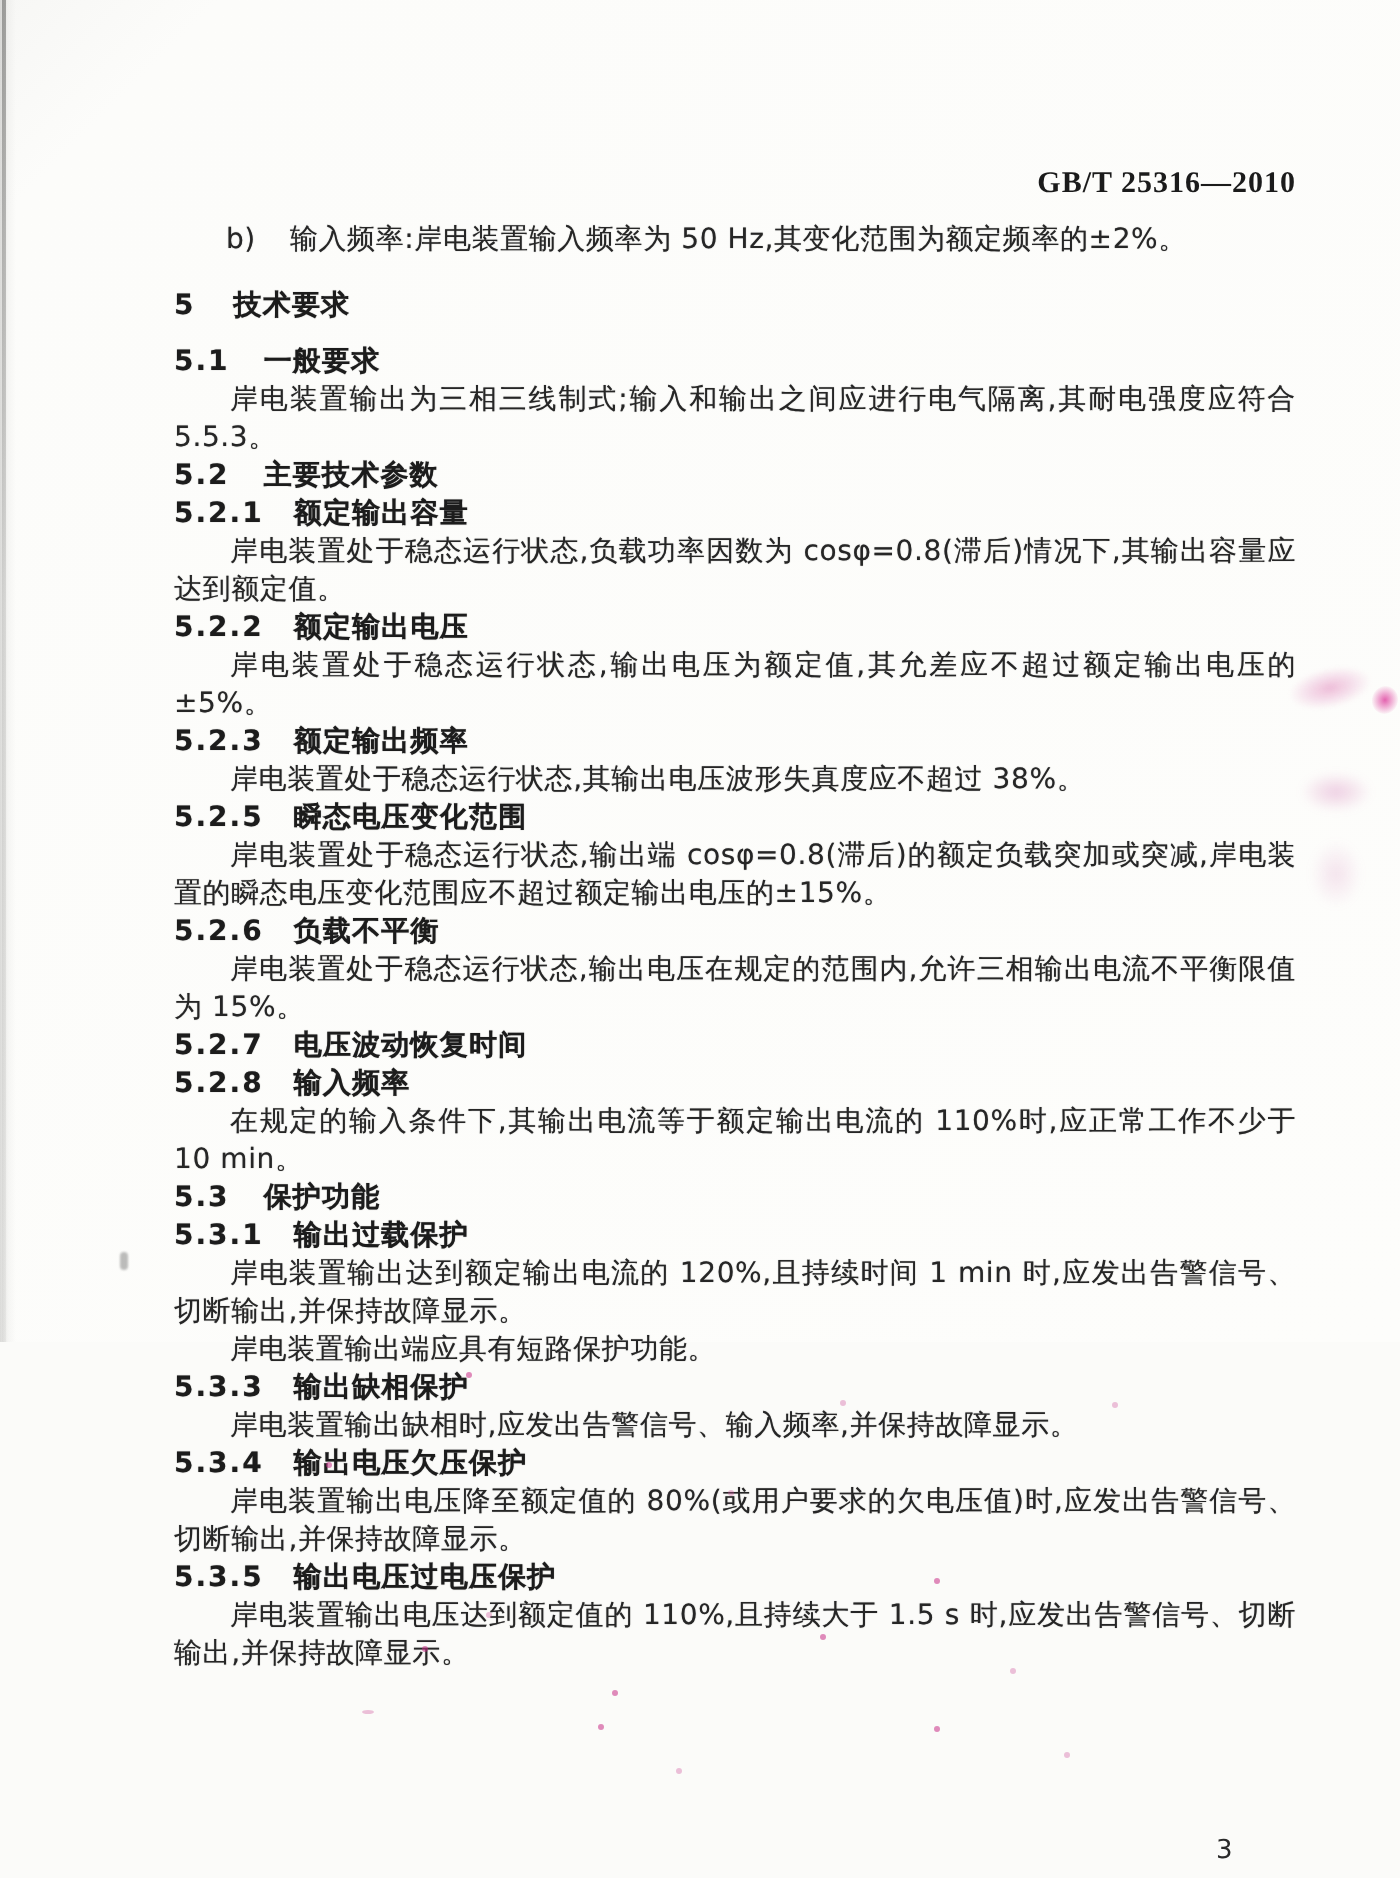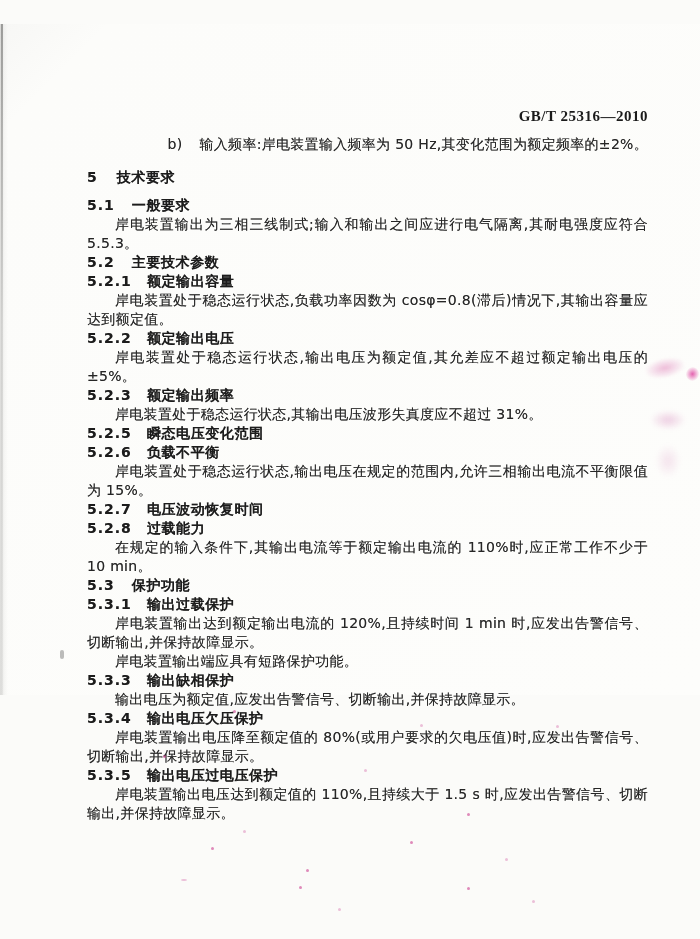--- a/index.html
+++ b/index.html
@@ -10,21 +10,20 @@
     overflow: hidden;
     background: #fbfbf9;
     font-family: "DejaVu Sans", sans-serif;
   }
   .page {
     position: relative;
     width: 700px;
     height: 671px;
     background: linear-gradient(135deg, #f7f7f5 0%, #fcfcfa 8%, #fdfdfb 100%);
     color: #232323;
-    margin-top: 24px;
   }
   .edge-left {
     position: absolute;
     left: 0; top: 0;
     width: 8px; height: 100%;
     background: linear-gradient(to right, rgba(130,130,128,0.28), rgba(190,190,188,0.12) 50%, rgba(0,0,0,0));
     pointer-events: none;
   }
   .edge-line {
     position: absolute;
@@ -50,21 +49,20 @@
     width: 561px;
     font-size: 14px;
     line-height: 19px;
     letter-spacing: 0.3px;
     color: #262626;
     text-shadow: 0 0 0.5px rgba(40,40,40,0.55);
   }
   .clause-item {
     padding-left: 26px;
     margin-bottom: 1px;
-    text-align: right;
   }
   .clause-label {
     display: inline-block;
     margin-right: 17px;
   }
   .heading {
     font-weight: bold;
     color: #1c1c1c;
     letter-spacing: 0.6px;
   }
@@ -126,33 +124,34 @@
       <div class="clause-item"><span class="clause-label">b)</span><span class="clause-text">输入频率:岸电装置输入频率为 50 Hz,其变化范围为额定频率的±2%。</span></div>
       <div class="heading h1"><span class="num">5</span><span class="title">技术要求</span></div>
       <div class="heading h2"><span class="num">5.1</span><span class="title">一般要求</span></div>
       <p class="para">岸电装置输出为三相三线制式;输入和输出之间应进行电气隔离,其耐电强度应符合 5.5.3。</p>
       <div class="heading h2"><span class="num">5.2</span><span class="title">主要技术参数</span></div>
       <div class="heading h3"><span class="num">5.2.1</span><span class="title">额定输出容量</span></div>
       <p class="para">岸电装置处于稳态运行状态,负载功率因数为 cosφ=0.8(滞后)情况下,其输出容量应达到额定值。</p>
       <div class="heading h3"><span class="num">5.2.2</span><span class="title">额定输出电压</span></div>
       <p class="para">岸电装置处于稳态运行状态,输出电压为额定值,其允差应不超过额定输出电压的±5%。</p>
       <div class="heading h3"><span class="num">5.2.3</span><span class="title">额定输出频率</span></div>
-      <p class="para">岸电装置处于稳态运行状态,其输出电压波形失真度应不超过 31%。</p>
+      <p class="para">岸电装置处于稳态运行状态,其输出电压波形失真度应不超过 38%。</p>
       <div class="heading h3"><span class="num">5.2.5</span><span class="title">瞬态电压变化范围</span></div>
+      <p class="para">岸电装置处于稳态运行状态,输出端 cosφ=0.8(滞后)的额定负载突加或突减,岸电装置的瞬态电压变化范围应不超过额定输出电压的±15%。</p>
       <div class="heading h3"><span class="num">5.2.6</span><span class="title">负载不平衡</span></div>
       <p class="para">岸电装置处于稳态运行状态,输出电压在规定的范围内,允许三相输出电流不平衡限值为 15%。</p>
       <div class="heading h3"><span class="num">5.2.7</span><span class="title">电压波动恢复时间</span></div>
-      <div class="heading h3"><span class="num">5.2.8</span><span class="title">过载能力</span></div>
+      <div class="heading h3"><span class="num">5.2.8</span><span class="title">输入频率</span></div>
       <p class="para">在规定的输入条件下,其输出电流等于额定输出电流的 110%时,应正常工作不少于 10 min。</p>
       <div class="heading h2"><span class="num">5.3</span><span class="title">保护功能</span></div>
       <div class="heading h3"><span class="num">5.3.1</span><span class="title">输出过载保护</span></div>
       <p class="para">岸电装置输出达到额定输出电流的 120%,且持续时间 1 min 时,应发出告警信号、切断输出,并保持故障显示。</p>
       <p class="para">岸电装置输出端应具有短路保护功能。</p>
       <div class="heading h3"><span class="num">5.3.3</span><span class="title">输出缺相保护</span></div>
-      <p class="para">输出电压为额定值,应发出告警信号、切断输出,并保持故障显示。</p>
+      <p class="para">岸电装置输出缺相时,应发出告警信号、输入频率,并保持故障显示。</p>
       <div class="heading h3"><span class="num">5.3.4</span><span class="title">输出电压欠压保护</span></div>
       <p class="para">岸电装置输出电压降至额定值的 80%(或用户要求的欠电压值)时,应发出告警信号、切断输出,并保持故障显示。</p>
       <div class="heading h3"><span class="num">5.3.5</span><span class="title">输出电压过电压保护</span></div>
       <p class="para">岸电装置输出电压达到额定值的 110%,且持续大于 1.5 s 时,应发出告警信号、切断输出,并保持故障显示。</p>
     </div>
 
   <div class="page-number">3</div>
 
   <div class="artifact smudge-a"></div>
   <div class="artifact smudge-b"></div>

